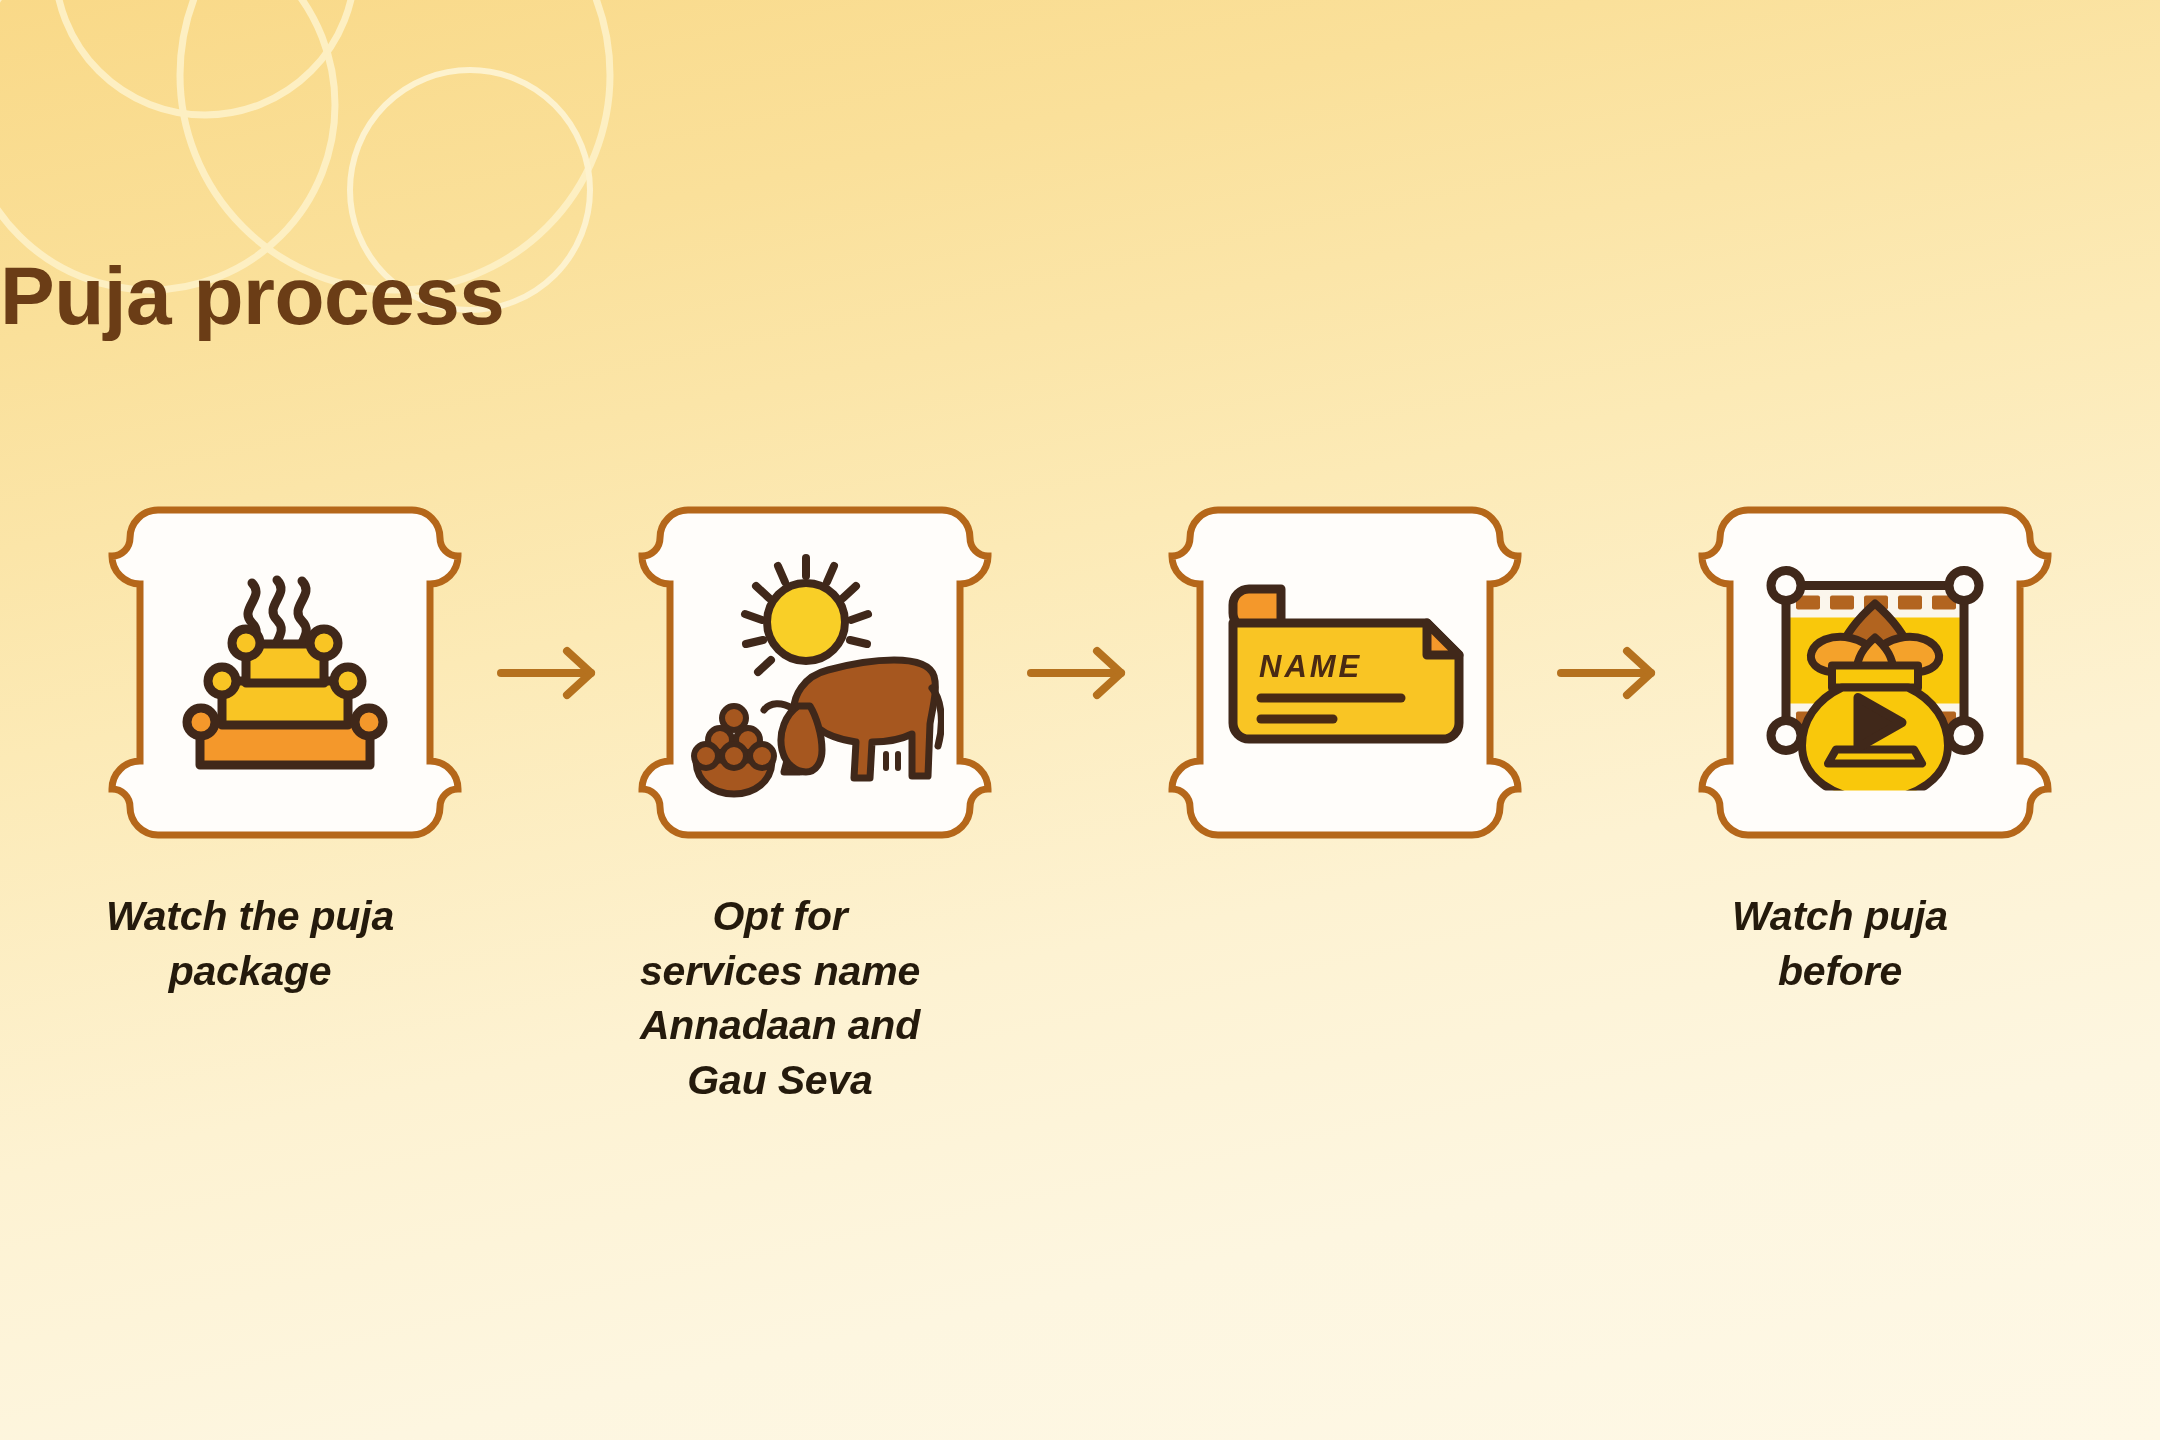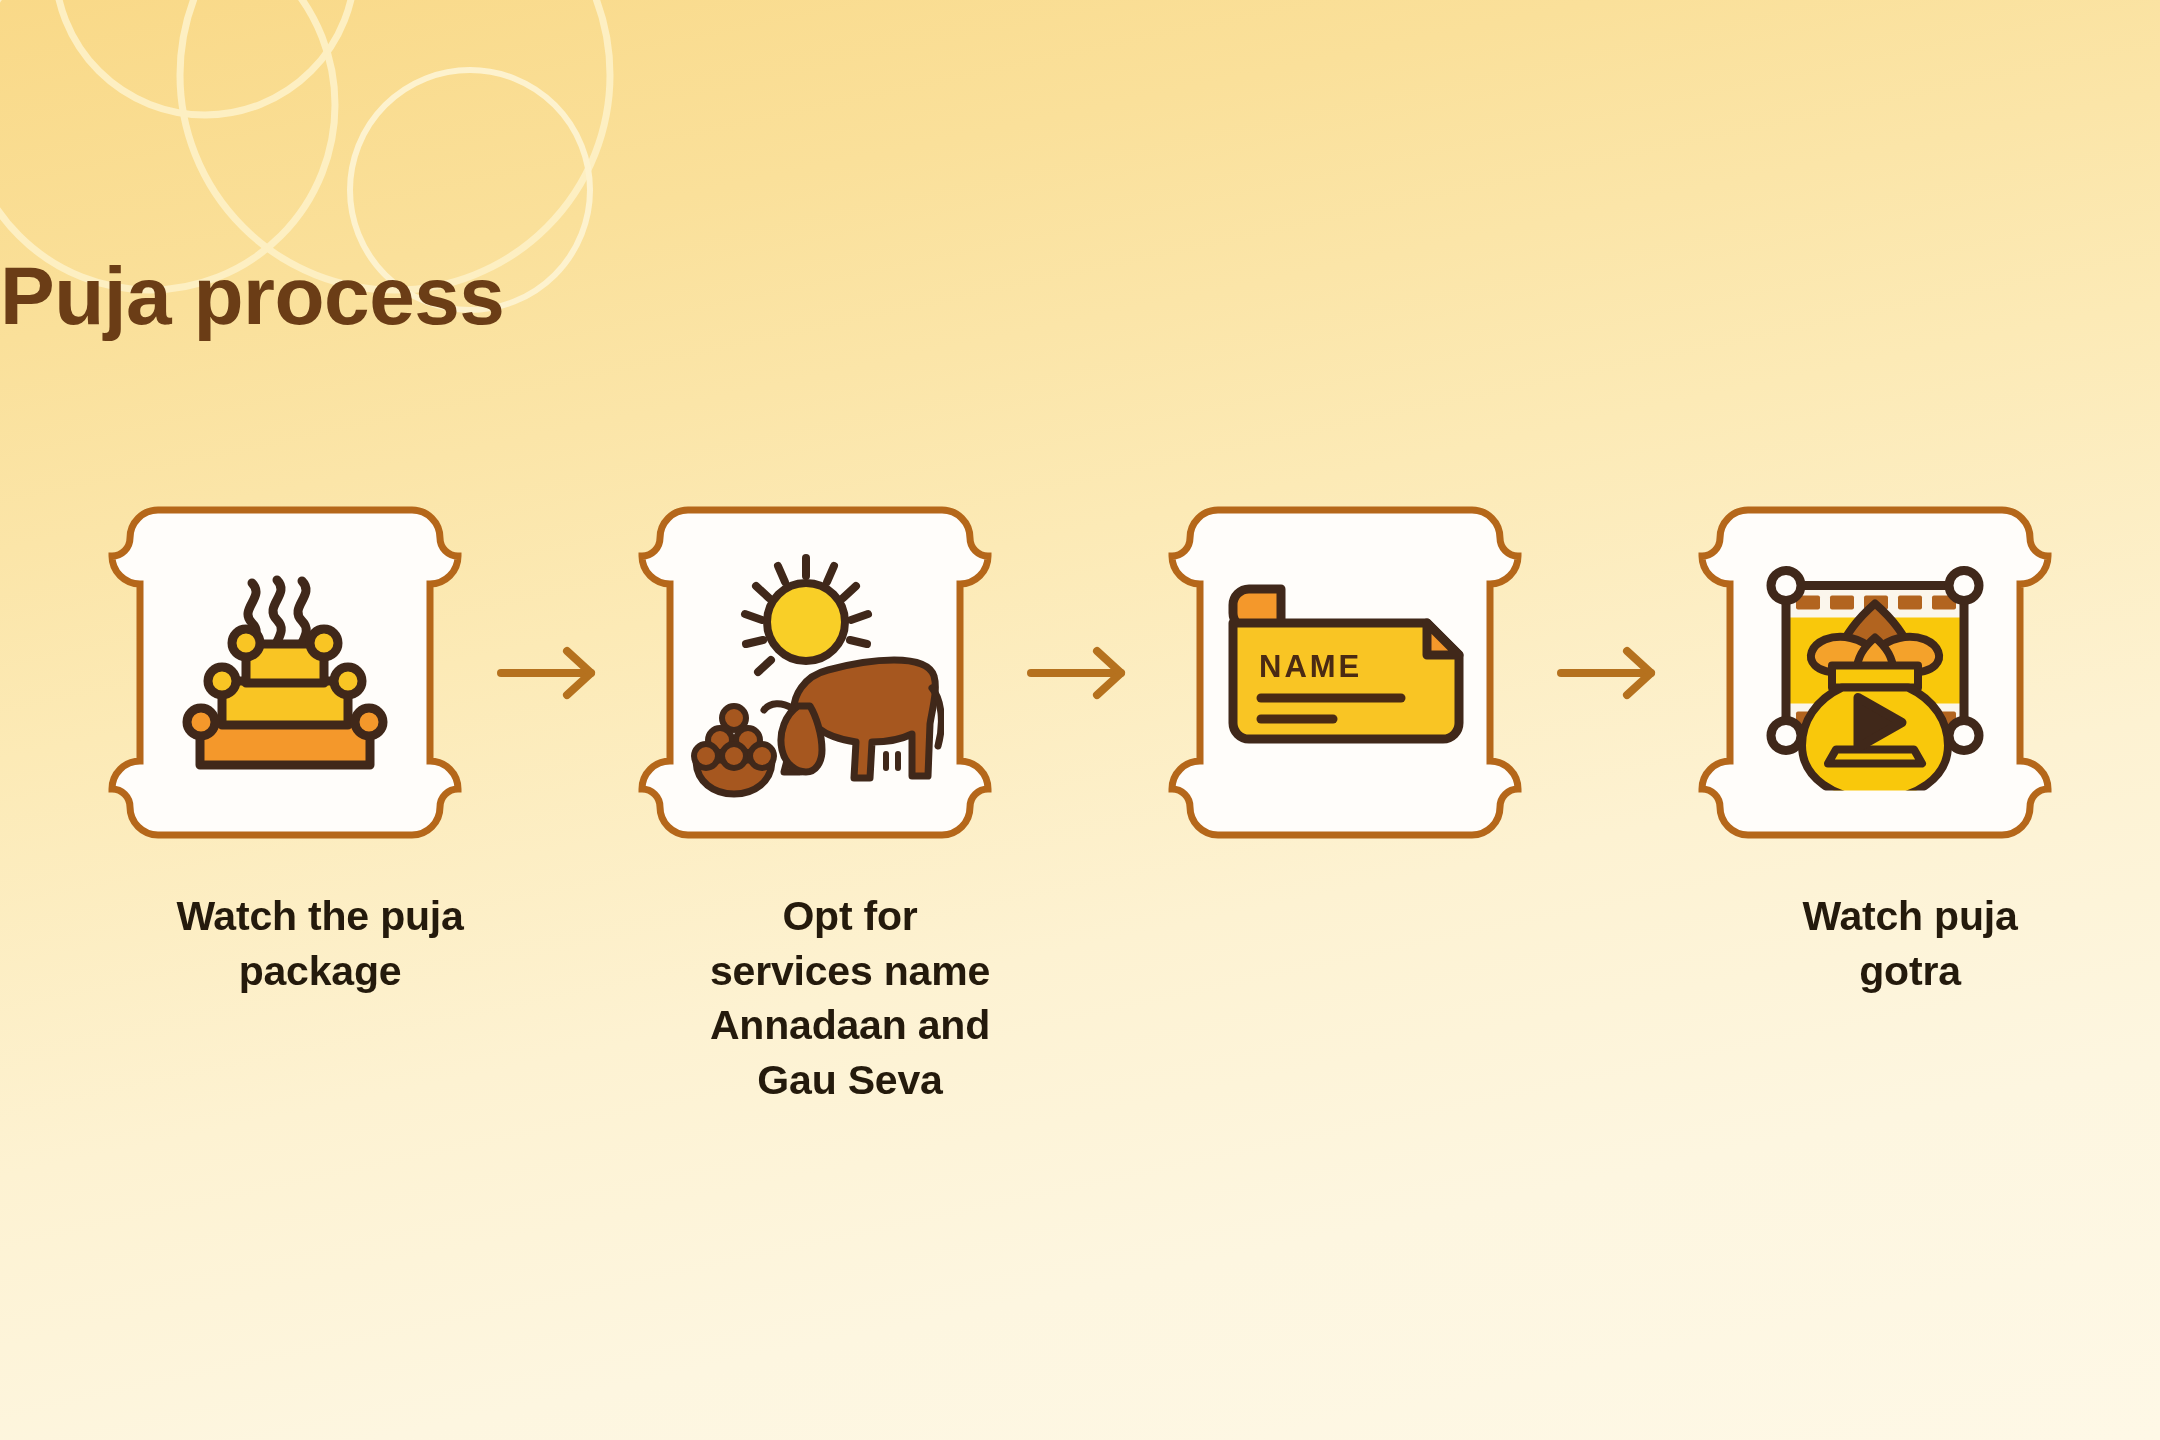--- a/index.html
+++ b/index.html
@@ -60,21 +60,22 @@
     top: 480px;
     width: 2160px;
     display: flex;
     align-items: flex-start;
     justify-content: center;
   }
   .step {
     width: 400px;
     display: flex;
     flex-direction: column;
-    align-items: flex-end;
+    align-items: flex-start;
+    font-style: italic;
   }
   .card-wrap {
     width: 400px;
     height: 385px;
     display: flex;
     align-items: center;
     justify-content: center;
   }
   .card {
     position: relative;
@@ -357,17 +358,17 @@
             <path d="M92 132 c -26 12 -40 34 -40 58 c 0 32 32 54 73 54 c 41 0 73 -22 73 -54
                      c 0 -24 -14 -46 -40 -58 Z" fill="#F9C80B" stroke="#40281A" stroke-width="8" stroke-linejoin="round"></path>
 
             <path d="M86 194 h 78 l 8 14 h -94 Z" fill="#F9C80B" stroke="#40281A" stroke-width="8" stroke-linejoin="round"></path>
 
             <path d="M108 142 l 44 25 l -44 25 Z" fill="#40281A" stroke="#40281A" stroke-width="9" stroke-linejoin="round"></path>
           </svg>
         </div>
       </div>
       <div class="caption">Watch puja
-gotra</div>
+before</div>
     </div>
 
   </div>
 </div>
 
 </body></html>

